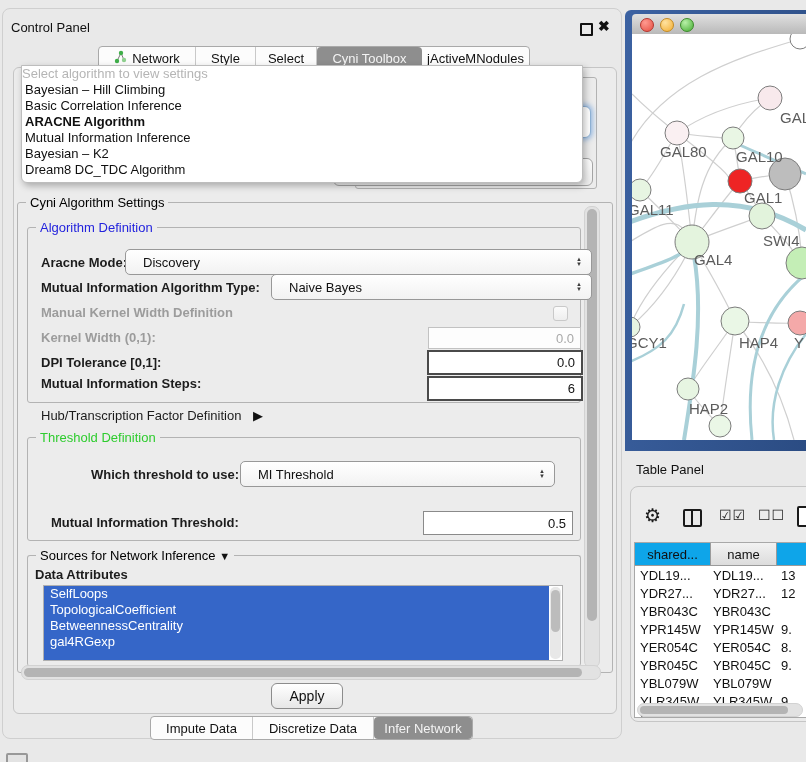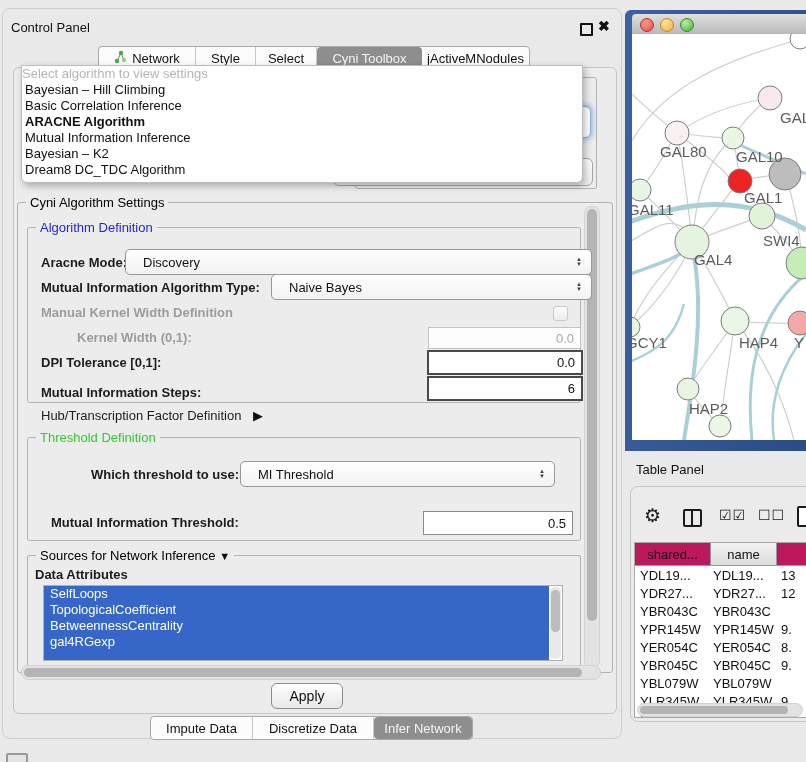--- a/index.html
+++ b/index.html
@@ -99,21 +99,21 @@
           border:1px solid #c6c6c6;border-radius:8px 0 0 8px;}
   .ticon{color:#1a1a1a;}
   .colicon{left:683px;top:509px;width:15px;height:14px;border:2px solid #1a1a1a;border-radius:2px;}
   .colicon::after{content:"";position:absolute;left:6px;top:0;width:2px;height:14px;background:#1a1a1a;}
   .particon{left:797px;top:506px;width:16px;height:17px;border:2px solid #1a1a1a;border-radius:2px;background:#fff;}
 
   .ntable{left:634px;top:542px;width:172px;height:174px;background:#fff;border:1px solid #a8a8a8;overflow:hidden;}
   .thead{display:flex;height:22px;border-bottom:1px solid #9a9a9a;}
   .th{font-size:13px;color:#111;display:flex;align-items:center;justify-content:center;
       border-right:1px solid #9a9a9a;box-sizing:border-box;}
-  .th.bluebg{background:#be185d;}
+  .th.bluebg{background:#0ea5e9;}
   .th.graybg{background:linear-gradient(#f2f2f2,#dcdcdc);}
   .trow{display:flex;height:18px;align-items:center;font-size:13px;color:#111;}
   .td{white-space:nowrap;overflow:hidden;box-sizing:border-box;}
   .tc1{width:76px;padding-left:5px;}
   .tc2{width:66px;padding-left:2px;}
   .tc3{flex:1;padding-left:4px;}
 </style>
 </head>
 <body>
 
@@ -192,29 +192,29 @@
   <div class="abs b13" style="left:38px;top:271px;">Mutual Information Algorithm Type:</div>
   <div class="abs combo" style="left:268px;top:265px;width:302px;height:24px;">
     <span>Naive Bayes</span>
     <span class="spin">
         <span>▲</span>
         <span>▼</span>
       </span>
   </div>
   <div class="abs b13 gray" style="left:38px;top:296px;">Manual Kernel Width Definition</div>
   <div class="abs chk" style="left:550px;top:297px;width:13px;height:13px;"></div>
-  <div class="abs b13 gray" style="left:38px;top:321px;margin-left:36px;">Kernel Width (0,1):</div>
+  <div class="abs b13 gray" style="left:38px;top:321px;">Kernel Width (0,1):</div>
   <div class="abs field f-dis" style="left:425px;top:318px;width:145px;height:20px;">
     <span>0.0</span>
   </div>
   <div class="abs b13" style="left:38px;top:346px;">DPI Tolerance [0,1]:</div>
   <div class="abs field f-act" style="left:424px;top:341px;width:146px;height:21px;">
     <span>0.0</span>
   </div>
-  <div class="abs b13" style="left:38px;top:376px;">Mutual Information Steps:</div>
+  <div class="abs b13" style="left:38px;top:367px;">Mutual Information Steps:</div>
   <div class="abs field f-act" style="left:424px;top:367px;width:146px;height:21px;">
     <span>6</span>
   </div>
 
   <div class="abs r13" style="left:38px;top:399px;">
     <span>Hub/Transcription Factor Definition</span>
     <span class="tri" style="margin-left:8px;">▶</span>
   </div>
 
   <div class="abs group" style="left:24px;top:428px;width:552px;height:102px;">

